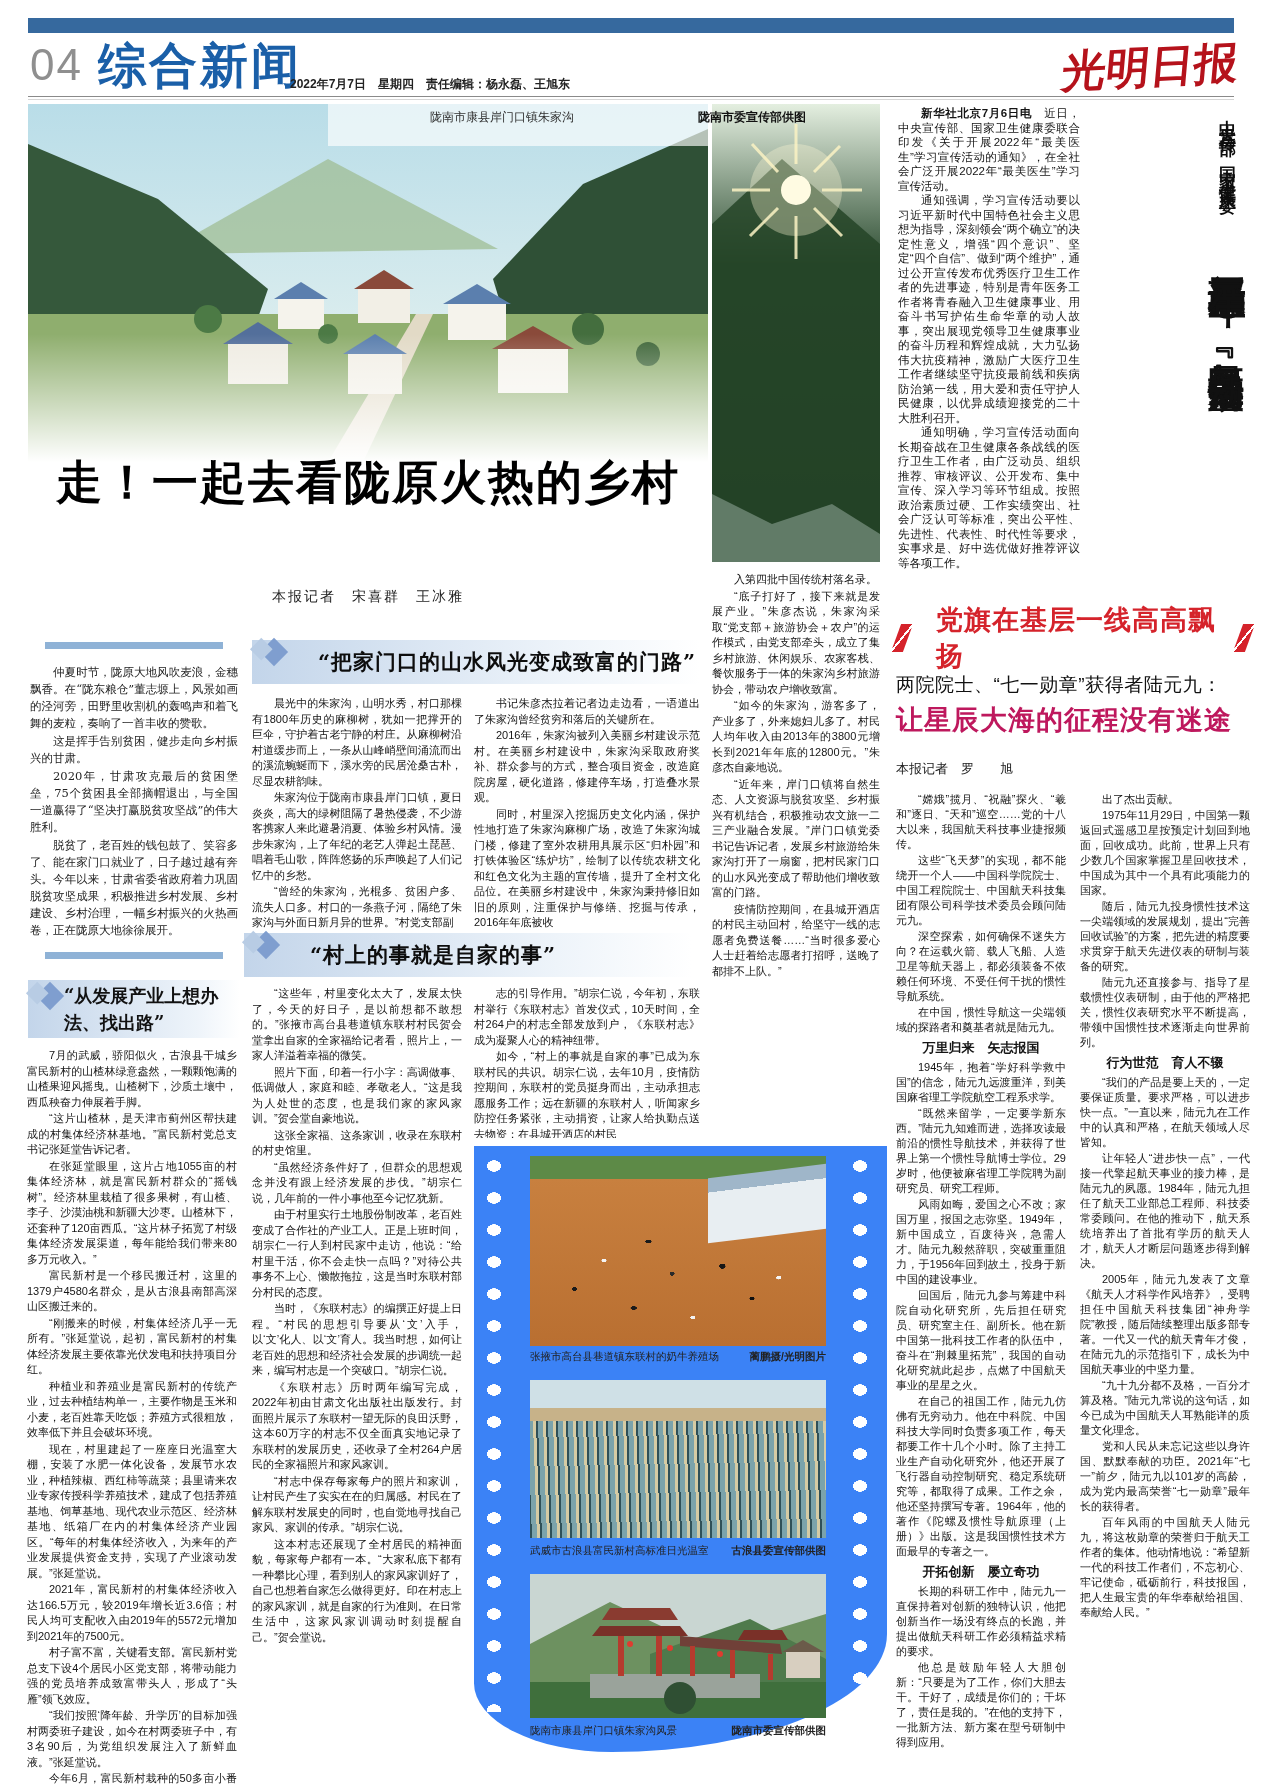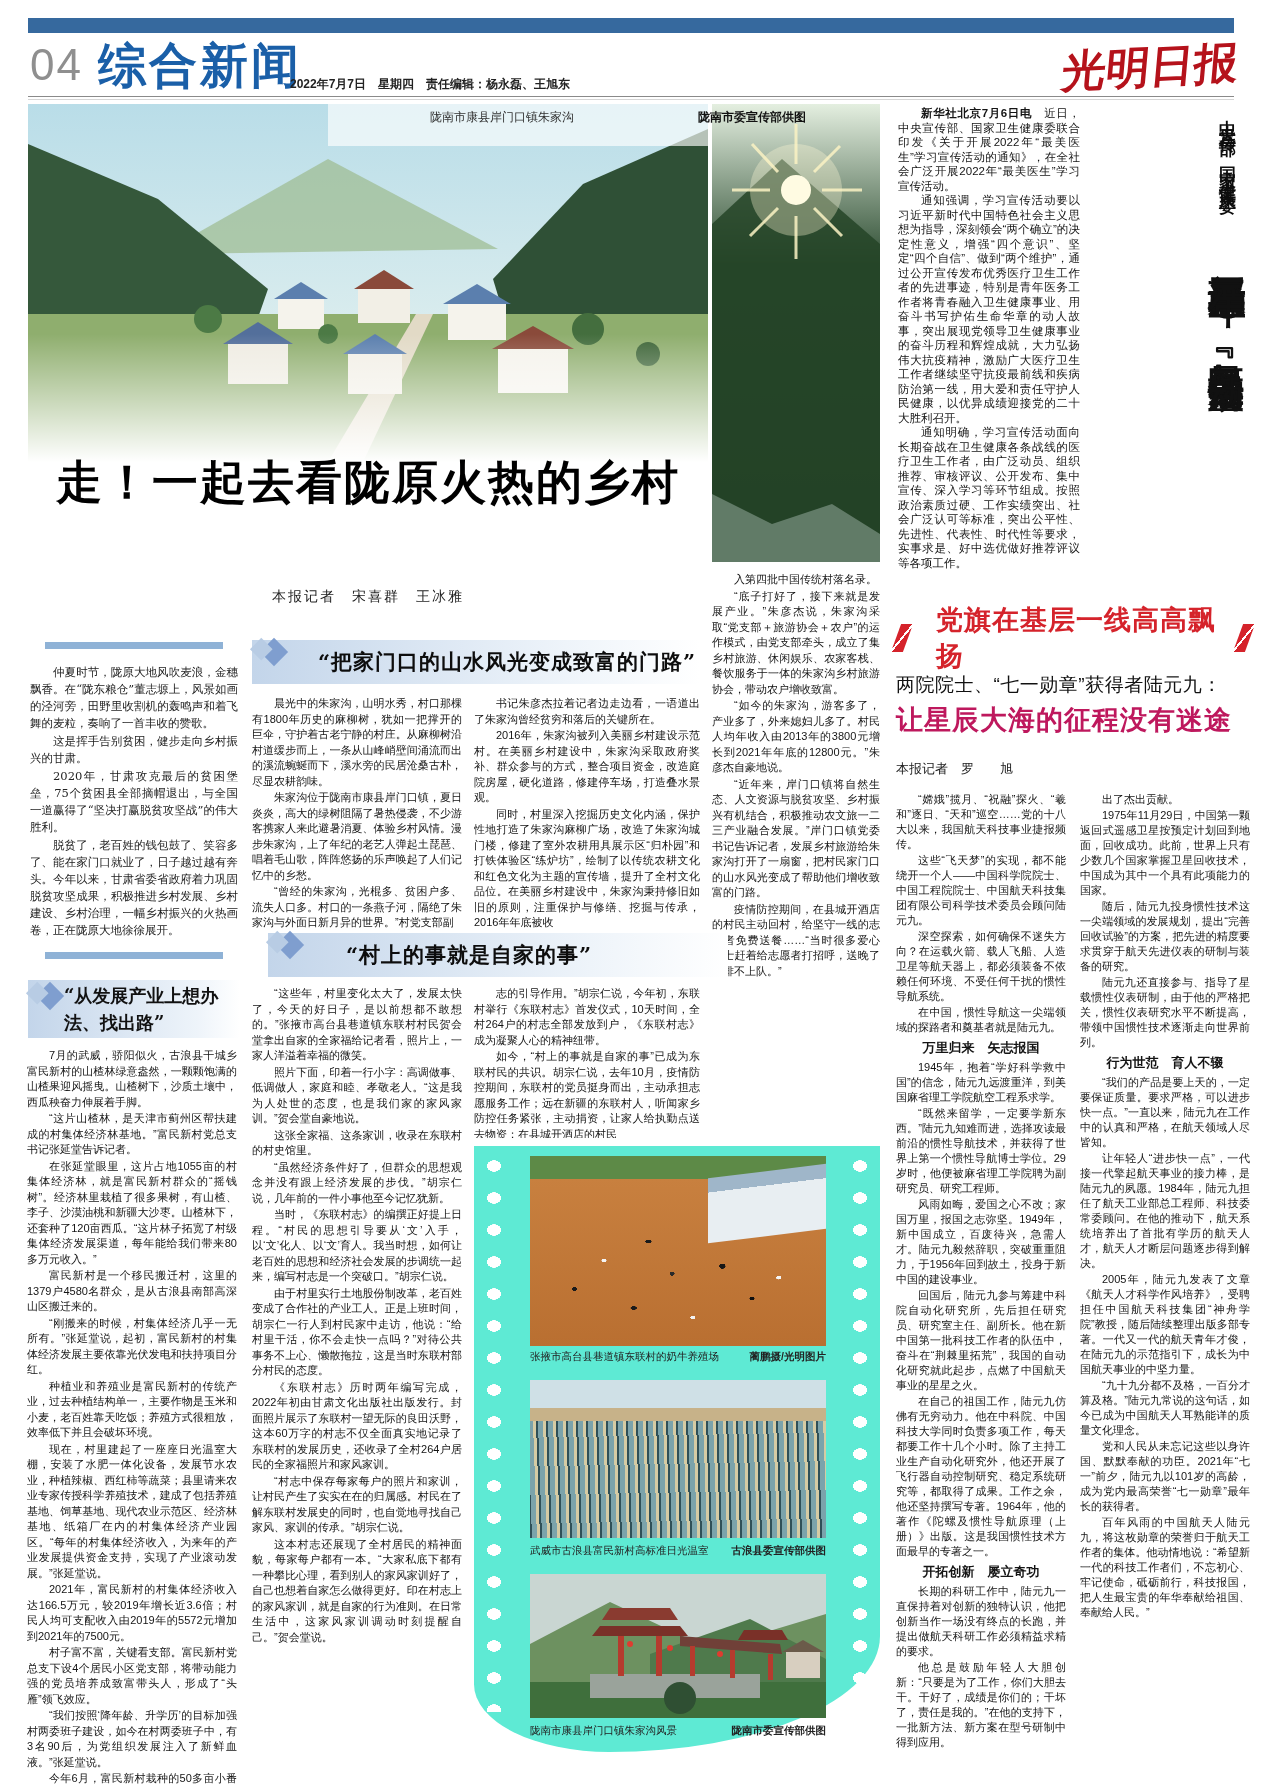--- a/index.html
+++ b/index.html
@@ -33,22 +33,22 @@
        font-family:"DejaVu Serif",serif;font-weight:900;font-size:18px;line-height:27px;padding:2px 0 0 36px;box-sizing:border-box;}
   .diamond{position:absolute;left:12px;top:6px;width:20px;height:20px;background:#7f9ecf;transform:rotate(45deg);}
   .diamond:after{content:"";position:absolute;left:-9px;top:9px;width:16px;height:16px;background:#b8cce4;}
   .bluebar{height:7px;background:#8fb2d6;}
   
   .col{overflow:hidden;font-size:11px;line-height:15.5px;text-align:justify;color:#141414;}
   .col p{margin:0 0 1px 0;text-indent:2em;}
   .intro{font-family:"DejaVu Serif",serif;font-size:11.5px;line-height:17px;color:#222;}
   .csub{text-indent:0 !important;text-align:center;font-weight:bold;font-size:13px;margin:5px 0 !important;}
   
-  .strip{left:474px;top:1146px;width:406px;height:606px;background:#5eead4;
-         border-bottom-left-radius:140px 70px;border-bottom-right-radius:280px 120px;}
+  .strip{left:474px;top:1146px;width:406px;height:606px;background:#3b82f6;
+         border-bottom-left-radius:140px 70px;border-bottom-right-radius:280px 120px;padding-left:7px;}
   .holes{position:absolute;top:6px;width:24px;height:560px;
          background-image:radial-gradient(10px 8px at 12px 14px,#ffffff 70%,rgba(255,255,255,0) 72%);
          background-size:24px 32px;background-repeat:repeat-y;}
   .holes.l{left:8px;} .holes.r{left:374px;}
   .sphoto{position:absolute;left:56px;width:296px;overflow:hidden;}
   .scap{position:absolute;left:56px;width:296px;display:flex;justify-content:space-between;
         font-size:10.5px;color:#222;font-family:"DejaVu Serif",serif;}
   .scap .credit{font-weight:bold;font-family:"Liberation Sans",sans-serif;}
   .cattle{top:10px;height:190px;background-image:
      radial-gradient(4px 3px at 15% 70%,#1b1b1b 60%,transparent 65%),
@@ -219,31 +219,31 @@
       <p>同时，村里深入挖掘历史文化内涵，保护性地打造了朱家沟麻柳广场，改造了朱家沟城门楼，修建了室外农耕用具展示区“归朴园”和打铁体验区“练炉坊”，绘制了以传统农耕文化和红色文化为主题的宣传墙，提升了全村文化品位。在美丽乡村建设中，朱家沟秉持修旧如旧的原则，注重保护与修缮、挖掘与传承，2016年年底被收</p>
     </div>
   <div class="abs col" style="left:712px;top:572px;width:168px;height:566px;">
       <p>入第四批中国传统村落名录。</p>
       <p>“底子打好了，接下来就是发展产业。”朱彦杰说，朱家沟采取“党支部＋旅游协会＋农户”的运作模式，由党支部牵头，成立了集乡村旅游、休闲娱乐、农家客栈、餐饮服务于一体的朱家沟乡村旅游协会，带动农户增收致富。</p>
       <p>“如今的朱家沟，游客多了，产业多了，外来媳妇儿多了。村民人均年收入由2013年的3800元增长到2021年年底的12800元。”朱彦杰自豪地说。</p>
       <p>“近年来，岸门口镇将自然生态、人文资源与脱贫攻坚、乡村振兴有机结合，积极推动农文旅一二三产业融合发展。”岸门口镇党委书记告诉记者，发展乡村旅游给朱家沟打开了一扇窗，把村民家门口的山水风光变成了帮助他们增收致富的门路。</p>
       <p>疫情防控期间，在县城开酒店的村民主动回村，给坚守一线的志愿者免费送餐……“当时很多爱心人士赶着给志愿者打招呼，送晚了都排不上队。”</p>
     </div>
 
-  <div class="abs subhead" style="left:268px;top:933px;width:448px;padding-left:12px;">
+  <div class="abs subhead" style="left:244px;top:933px;width:448px;">
     <span class="diamond" style="top:2px;"></span>
     <span class="txt">“村上的事就是自家的事”</span>
   </div>
   <div class="abs col" style="left:252px;top:986px;width:210px;height:800px;">
       <p>“这些年，村里变化太大了，发展太快了，今天的好日子，是以前想都不敢想的。”张掖市高台县巷道镇东联村村民贺会堂拿出自家的全家福给记者看，照片上，一家人洋溢着幸福的微笑。</p>
       <p>照片下面，印着一行小字：高调做事、低调做人，家庭和睦、孝敬老人。“这是我为人处世的态度，也是我们家的家风家训。”贺会堂自豪地说。</p>
       <p>这张全家福、这条家训，收录在东联村的村史馆里。</p>
       <p>“虽然经济条件好了，但群众的思想观念并没有跟上经济发展的步伐。”胡宗仁说，几年前的一件小事他至今记忆犹新。</p>
+      <p>由于村里实行土地股份制改革，老百姓变成了合作社的产业工人。正是上班时间，胡宗仁一行人到村民家中走访，他说：“给村里干活，你不会走快一点吗？”对待公共事务不上心、懒散拖拉，这是当时东联村部分村民的态度。</p>
       <p>当时，《东联村志》的编撰正好提上日程。“村民的思想引导要从‘文’入手，以‘文’化人、以‘文’育人。我当时想，如何让老百姓的思想和经济社会发展的步调统一起来，编写村志是一个突破口。”胡宗仁说。</p>
-      <p>由于村里实行土地股份制改革，老百姓变成了合作社的产业工人。正是上班时间，胡宗仁一行人到村民家中走访，他说：“给村里干活，你不会走快一点吗？”对待公共事务不上心、懒散拖拉，这是当时东联村部分村民的态度。</p>
       <p>《东联村志》历时两年编写完成，2022年初由甘肃文化出版社出版发行。封面照片展示了东联村一望无际的良田沃野，这本60万字的村志不仅全面真实地记录了东联村的发展历史，还收录了全村264户居民的全家福照片和家风家训。</p>
       <p>“村志中保存每家每户的照片和家训，让村民产生了实实在在的归属感。村民在了解东联村发展史的同时，也自觉地寻找自己家风、家训的传承。”胡宗仁说。</p>
       <p>这本村志还展现了全村居民的精神面貌，每家每户都有一本。“大家私底下都有一种攀比心理，看到别人的家风家训好了，自己也想着自家怎么做得更好。印在村志上的家风家训，就是自家的行为准则。在日常生活中，这家风家训调动时刻提醒自己。”贺会堂说。</p>
     </div>
   <div class="abs col" style="left:474px;top:986px;width:226px;height:152px;">
       <p>志的引导作用。”胡宗仁说，今年初，东联村举行《东联村志》首发仪式，10天时间，全村264户的村志全部发放到户，《东联村志》成为凝聚人心的精神纽带。</p>
       <p>如今，“村上的事就是自家的事”已成为东联村民的共识。胡宗仁说，去年10月，疫情防控期间，东联村的党员挺身而出，主动承担志愿服务工作；远在新疆的东联村人，听闻家乡防控任务紧张，主动捐资，让家人给执勤点送去物资；在县城开酒店的村民</p>
     </div>
 
   <div class="abs strip">

